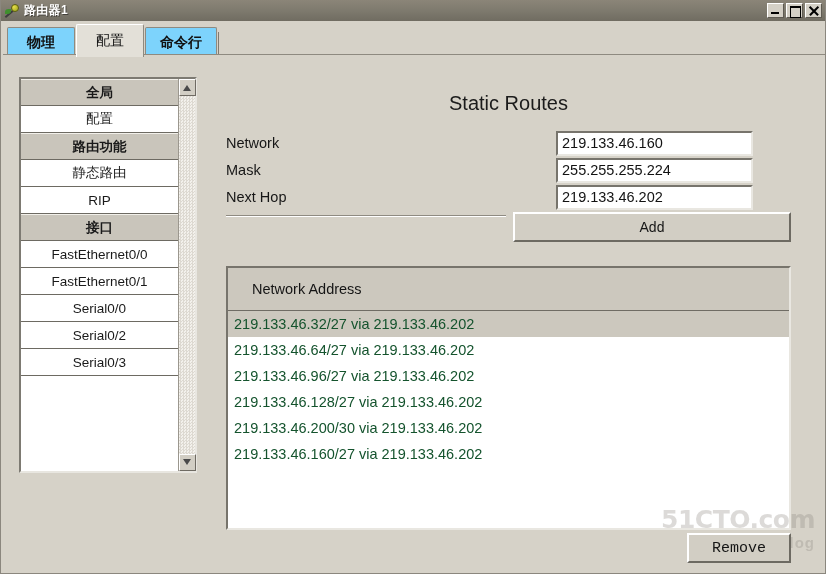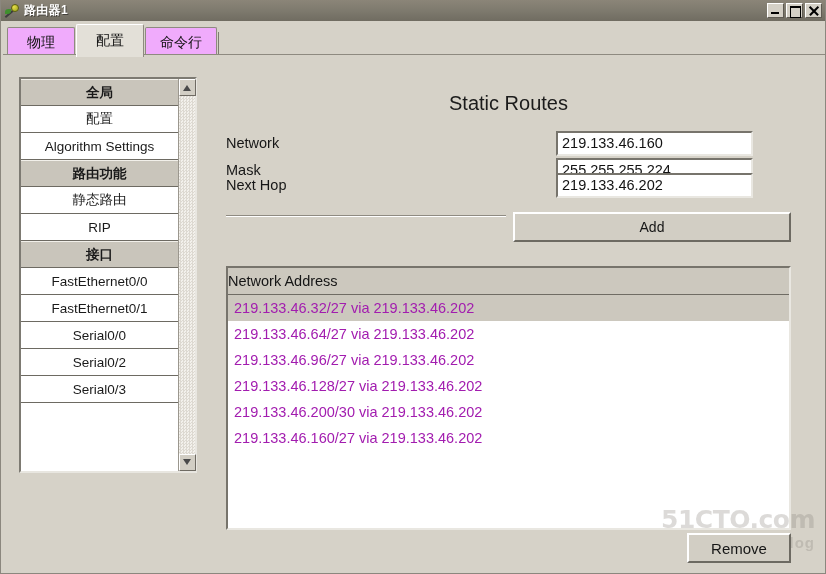--- a/index.html
+++ b/index.html
@@ -92,27 +92,28 @@
     display: flex; align-items: flex-end;
     padding-left: 6px;
   }
   .tab {
     height: 30px;
     min-width: 68px;
     padding: 0 14px;
     display: flex; align-items: center; justify-content: center;
     font-size: 14px;
     color: #111;
-    background: #f0abfc;
+    background: #7dd3fc;
     border: 1px solid #8e8a80;
     border-bottom: none;
     border-radius: 2px 2px 0 0;
     margin-right: 1px;
     cursor: pointer;
     position: relative;
+    font-weight: bold;
   }
   .tab.active {
     background: #e3e0d8;
     height: 33px;
     border-color: #ffffff #8e8a80 #e3e0d8 #ffffff;
     z-index: 3;
     font-weight: normal;
   }
   .tab.sep::after {
     content:""; position:absolute; right: -3px; top: 4px;
@@ -211,21 +212,21 @@
     border: 2px solid;
     border-color: #77746c #e9e7e1 #e9e7e1 #77746c;
     display: flex; align-items: center;
     padding-left: 4px;
     font-size: 14.5px;
     color: #121212;
     cursor: text;
   }
   #row-network { top: 130px; }
   #row-mask    { top: 157px; }
-  #row-nexthop { top: 172px; }
+  #row-nexthop { top: 184px; }
 
   .separator {
     position: absolute; left: 225px; top: 215px;
     width: 280px; height: 2px;
     background: linear-gradient(to bottom, #8f8b82 0 1px, #ffffff 1px 2px);
   }
 
   .add-btn {
     position: absolute; left: 512px; top: 212px;
     width: 278px; height: 30px;
@@ -241,51 +242,52 @@
   
   .listbox {
     position: absolute; left: 225px; top: 266px;
     width: 565px; height: 264px;
     background: #ffffff;
     border: 2px solid;
     border-color: #77746c #e9e7e1 #e9e7e1 #77746c;
     overflow: hidden;
   }
   .lb-head {
-    height: 27px;
+    height: 43px;
     background: #ccc8be;
     border-bottom: 1px solid #6f6c64;
     display: flex; align-items: center;
-    padding-left: 0;
+    padding-left: 24px;
     font-size: 14.5px;
     color: #151515;
   }
   .lb-row {
     height: 26px;
     display: flex; align-items: center;
     padding-left: 6px;
     font-size: 14.5px;
-    color: #a21caf;
+    color: #14532d;
     background: #ffffff;
     cursor: pointer;
     white-space: nowrap;
   }
   .lb-row.selected { background: #ccc8be; }
 
   .remove-btn {
     position: absolute; left: 686px; top: 533px;
     width: 104px; height: 30px;
     background: #d2cec4;
     border: 2px solid;
     border-color: #ffffff #6d6a62 #6d6a62 #ffffff;
     display: flex; align-items: center; justify-content: center;
     font-size: 15px;
     color: #161616;
     cursor: pointer;
     z-index: 6;
+    font-family: Liberation Mono, monospace;
   }
 
   
   .watermark {
     position: absolute; right: 10px; bottom: 22px;
     pointer-events: none;
     z-index: 5;
     opacity: 0.30;
   }
   .wm-main {
@@ -333,21 +335,20 @@
     <div class="tab active">配置</div>
     <div class="tab sep">命令行</div>
   </div>
 
   <div class="content"></div>
 
   <div class="sidebar-outer">
     <div class="sidebar-list">
       <div class="sb-item group">全局</div>
       <div class="sb-item">配置</div>
-      <div class="sb-item">Algorithm Settings</div>
       <div class="sb-item group">路由功能</div>
       <div class="sb-item">静态路由</div>
       <div class="sb-item">RIP</div>
       <div class="sb-item group">接口</div>
       <div class="sb-item">FastEthernet0/0</div>
       <div class="sb-item">FastEthernet0/1</div>
       <div class="sb-item">Serial0/0</div>
       <div class="sb-item">Serial0/2</div>
       <div class="sb-item">Serial0/3</div>
       <div class="sb-item blank"></div>

